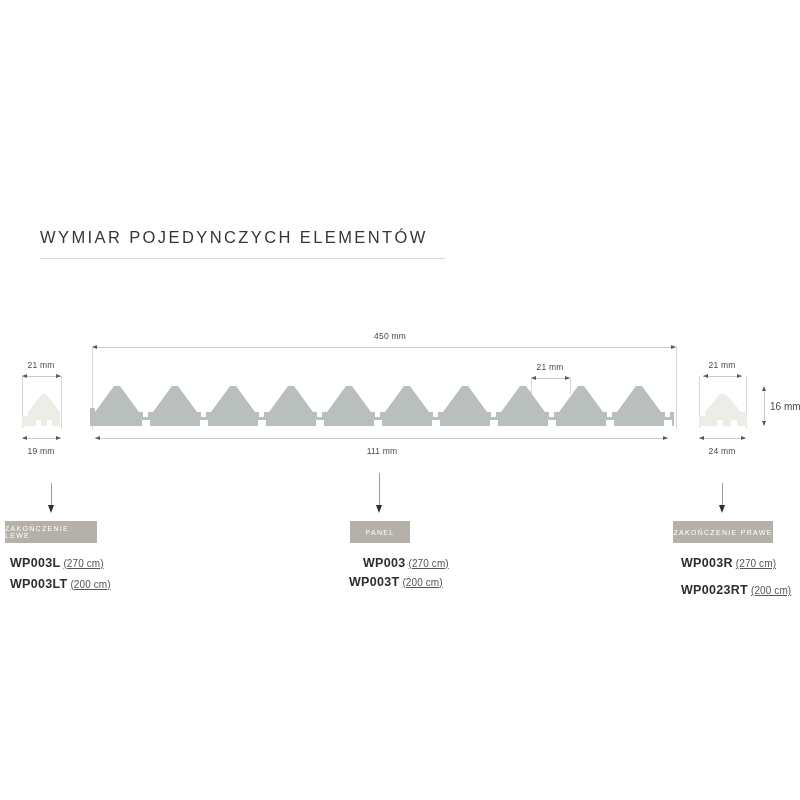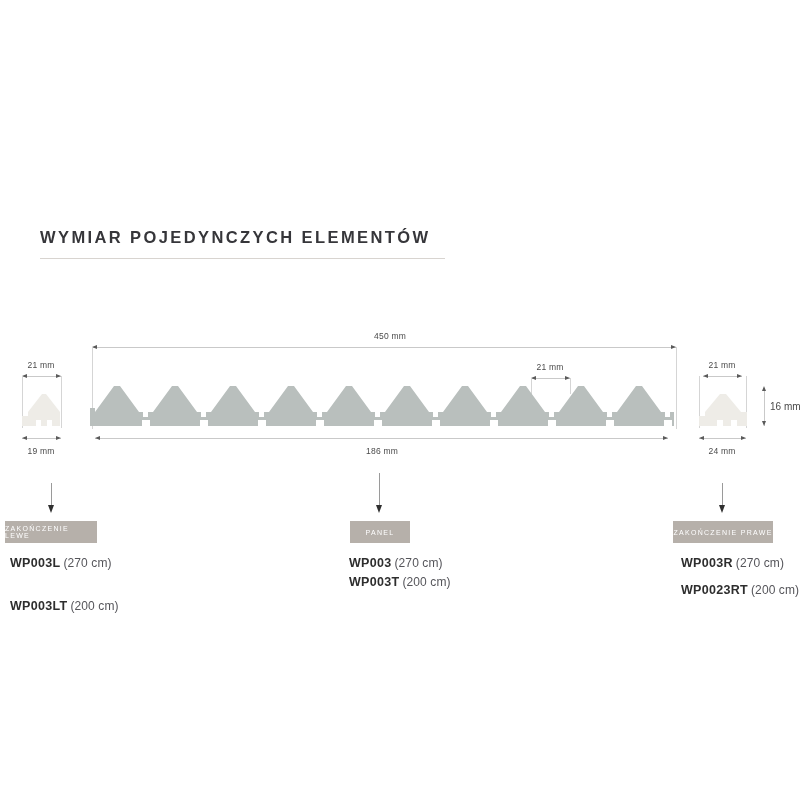--- a/index.html
+++ b/index.html
@@ -18,21 +18,21 @@
 
   
   .title-block {
     position: absolute;
     left: 40px;
     top: 228px;
     width: 405px;
   }
   .title-text {
     font-size: 16.5px;
-    font-weight: bold;
+    font-weight: normal;
     letter-spacing: 2.4px;
     color: #36363a;
     white-space: nowrap;
   }
   .title-rule {
     margin-top: 11px;
     height: 1px;
     background: #d8d4d0;
     width: 405px;
   }
@@ -115,24 +115,25 @@
     position: absolute;
     white-space: nowrap;
   }
   .code-name {
     font-size: 12.5px;
     font-weight: bold;
     color: #2e2e2e;
     letter-spacing: 0.3px;
   }
   .code-size {
-    font-size: 12px;
+    font-size: 10px;
     color: #55555a;
     letter-spacing: 0.1px;
     margin-left: 3px;
+    text-decoration: underline;
   }
 </style>
 </head>
 <body>
 
 <div class="title-block">
   <div class="title-text">WYMIAR POJEDYNCZYCH ELEMENTÓW</div>
   <div class="title-rule"></div>
 </div>
 
@@ -195,21 +196,21 @@
     <rect x="400" y="38" width="8" height="6"></rect>
     <rect x="458" y="38" width="8" height="6"></rect>
     <rect x="516" y="38" width="8" height="6"></rect>
     <rect x="574" y="38" width="8" height="6"></rect>
   </g>
 </svg>
 
 <div class="dim-line" style="left:95px; top:438px; width:573px;"></div>
 <div class="arrow-l" style="left:95px; top:436px;"></div>
 <div class="arrow-r" style="left:663px; top:436px;"></div>
-<div class="dim-label" style="left:322px; top:446px; width:120px;">186 mm</div>
+<div class="dim-label" style="left:322px; top:446px; width:120px;">111 mm</div>
 
 <div class="dim-label" style="left:694px; top:360px; width:56px;">21 mm</div>
 <div class="dim-line" style="left:703px; top:376px; width:39px;"></div>
 <div class="arrow-l" style="left:703px; top:374px;"></div>
 <div class="arrow-r" style="left:737px; top:374px;"></div>
 <div class="dim-vline" style="left:699px; top:376px; height:52px;"></div>
 <div class="dim-vline" style="left:746px; top:376px; height:52px;"></div>
 
 <svg class="shape-svg" style="left:697px; top:384px;" width="52" height="42" viewBox="0 0 52 42">
   <path d="M2,42 L2,32 L8,32 L8,28 L23,10 L29,10 L44,28 L50,28 L50,42 L40,42 L40,36 L34,36 L34,42 L26,42 L26,36 L20,36 L20,42 Z" fill="#eeece7"></path>
@@ -231,26 +232,26 @@
 <div class="callout-stem" style="left:379px; top:473px; height:36px;"></div>
 <div class="callout-head" style="left:376px; top:505px;"></div>
 
 <div class="callout-stem" style="left:722px; top:483px; height:26px;"></div>
 <div class="callout-head" style="left:719px; top:505px;"></div>
 
 <div class="badge" style="left:5px; top:521px; width:92px;">ZAKOŃCZENIE LEWE</div>
 <div class="code-row" style="left:10px; top:553px;">
   <span class="code-name">WP003L</span><span class="code-size">(270 cm)</span>
 </div>
-<div class="code-row" style="left:10px; top:596px;">
+<div class="code-row" style="left:10px; top:574px;">
   <span class="code-name">WP003LT</span><span class="code-size">(200 cm)</span>
 </div>
 
 <div class="badge" style="left:350px; top:521px; width:60px;">PANEL</div>
-<div class="code-row" style="left:349px; top:553px;">
+<div class="code-row" style="left:363px; top:553px;">
   <span class="code-name">WP003</span><span class="code-size">(270 cm)</span>
 </div>
 <div class="code-row" style="left:349px; top:572px;">
   <span class="code-name">WP003T</span><span class="code-size">(200 cm)</span>
 </div>
 
 <div class="badge" style="left:673px; top:521px; width:100px;">ZAKOŃCZENIE PRAWE</div>
 <div class="code-row" style="left:681px; top:553px;">
   <span class="code-name">WP003R</span><span class="code-size">(270 cm)</span>
 </div>

